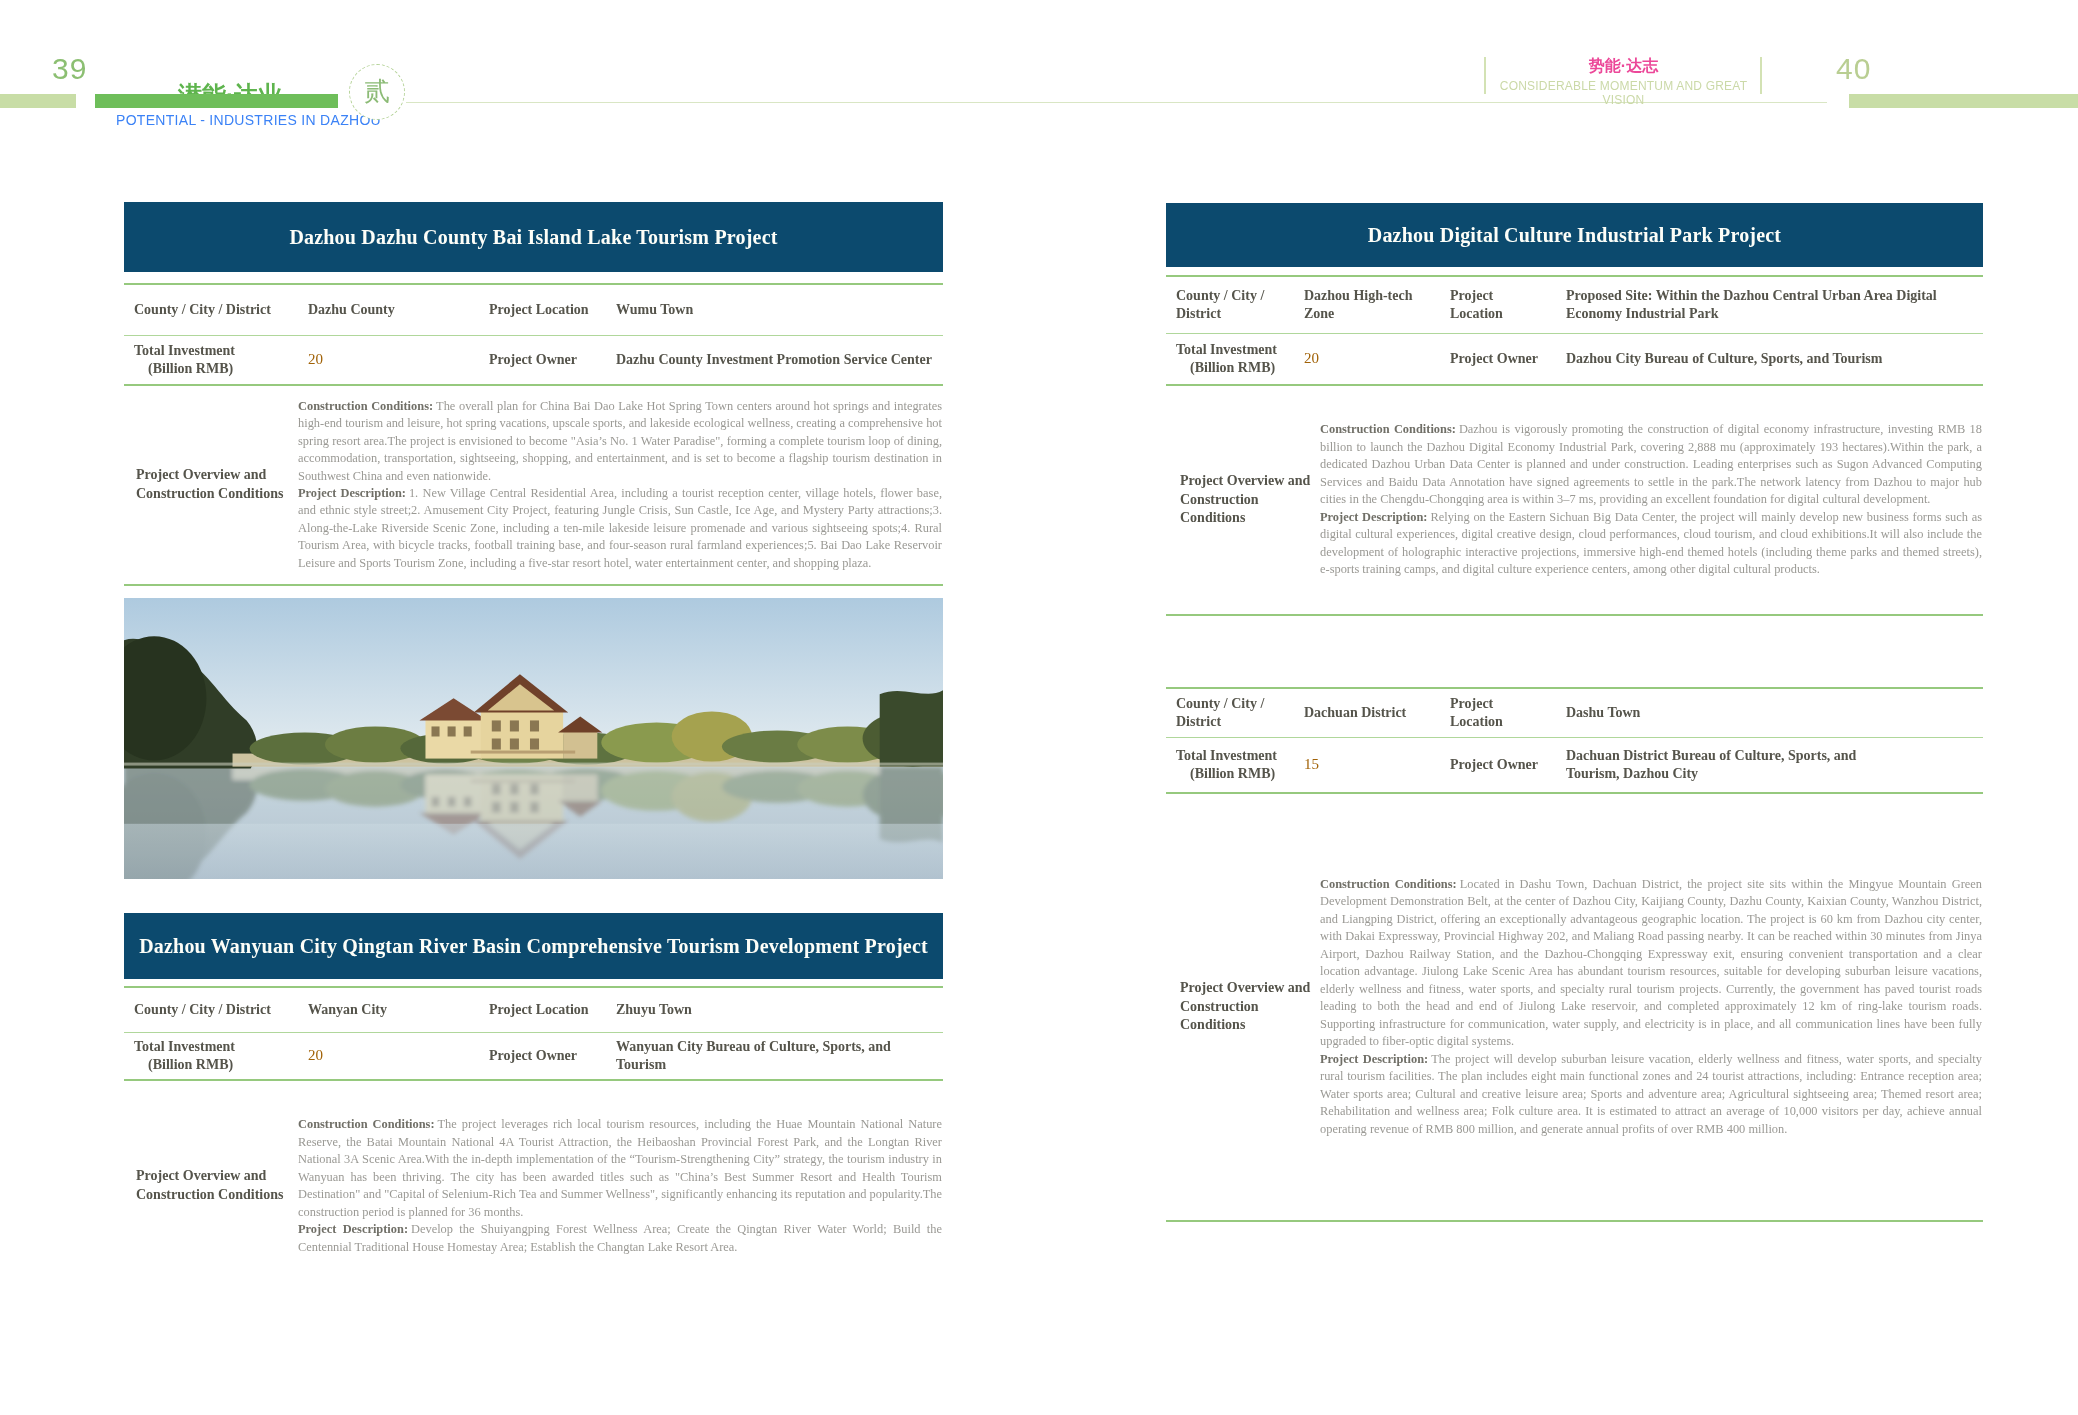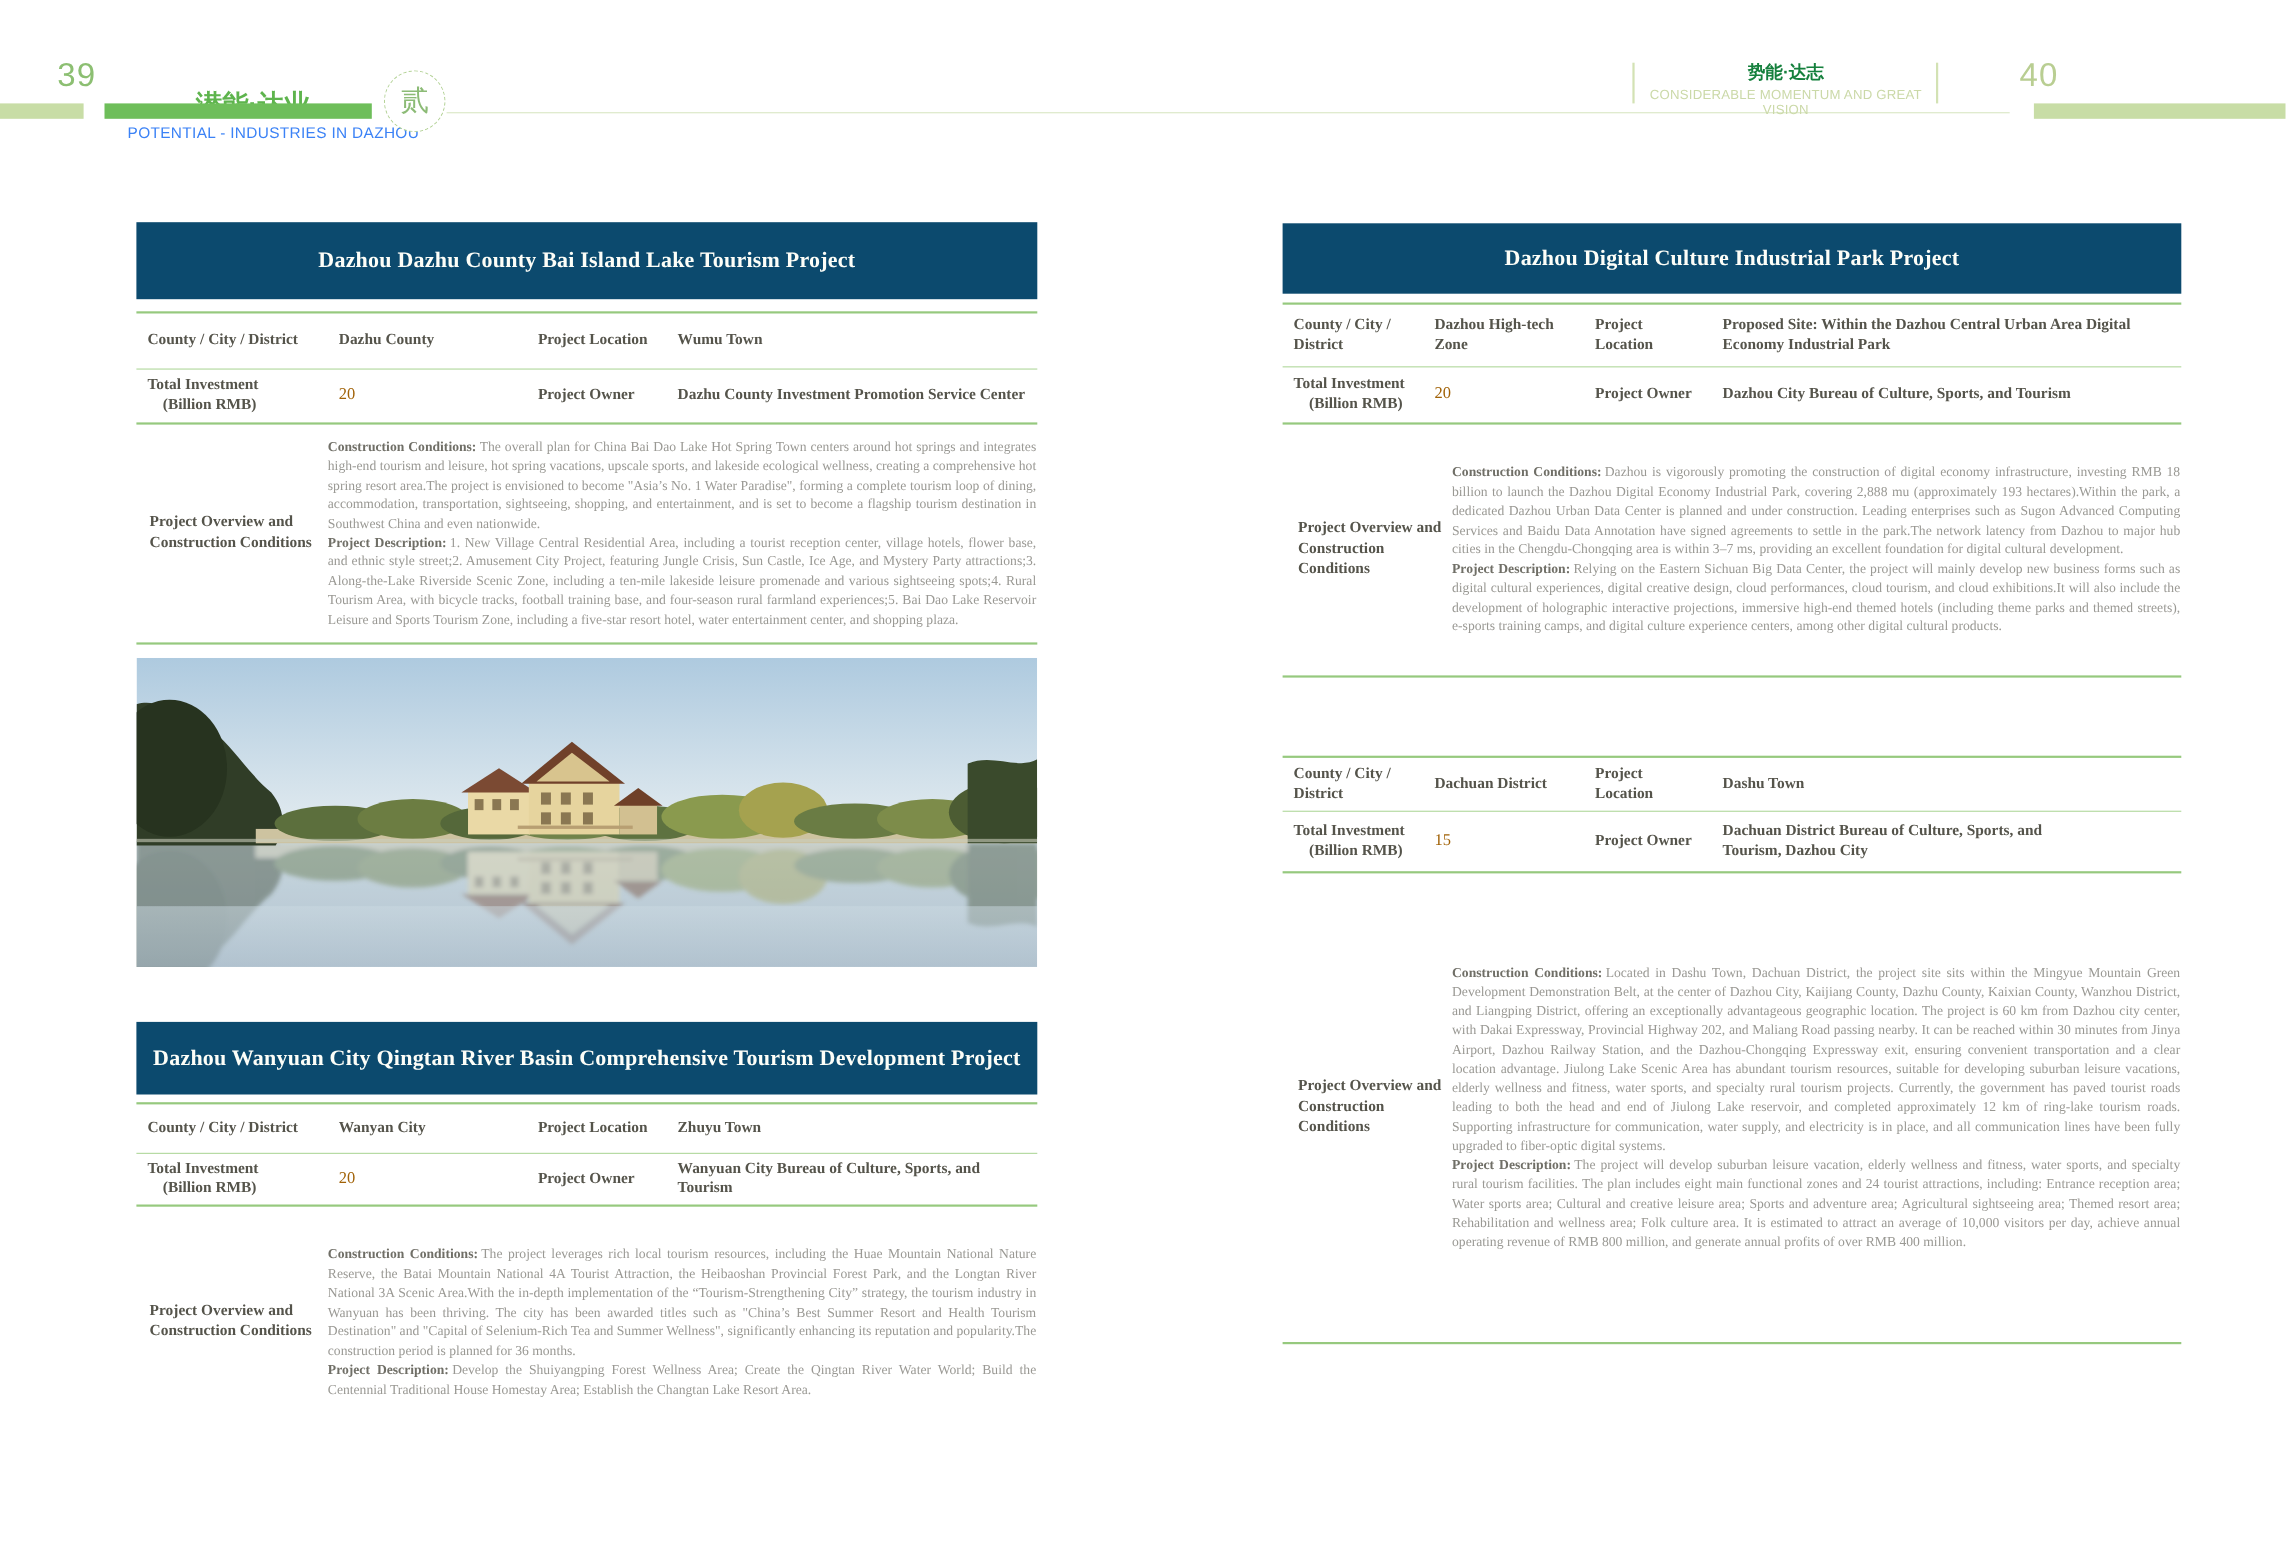--- a/index.html
+++ b/index.html
@@ -11,21 +11,21 @@
 
   
   .abs { position:absolute; }
   .hdr-bar-edge { background:#c8dda6; height:14px; }
   .hdr-num { font-size:30px; color:#8cbf72; letter-spacing:1px; font-weight:400; }
   .hdr-cn-left { font-size:24px; font-weight:bold; color:#5eb44d;margin-top:23px; }
   .hdr-green-bar { background:#6ebe5a; height:14px; }
   .hdr-en-left { font-size:14px; color:#3b82f6; letter-spacing:0.3px; }
   .hdr-line { background:#d9e6c4; height:1px; }
   .hdr-vbar { background:#d3e2b4; width:2px; height:37px; }
-  .hdr-cn-right { font-size:16px; font-weight:bold; color:#15803d; text-align:center; }
+  .hdr-cn-right { font-size:16px; font-weight:bold; color:#ec4899; text-align:center; }
   .hdr-en-right { font-size:12px; color:#cbd9a8; letter-spacing:0.2px; text-align:center; }
   .seal {
     width:54px; height:54px; border:1px dashed #b5d398; border-radius:50%;
     display:flex; align-items:center; justify-content:center; background:#ffffff;
   }
   .seal-char { color:#8cbb76; font-size:26px; line-height:1; }
 
   
   .project { position:absolute; }
   .title-bar {
@@ -54,21 +54,21 @@
   }
   .p-right .ov-label { flex:0 0 154px; padding-left:14px; }
   .ov-text {
     flex:1; font-size:12.4px; line-height:1.41; color:#9a9994;
     text-align:justify; padding-right:1px;
   }
   .para-label { font-weight:bold; color:#706f67; margin-right:3px; }
 
   
   .p-l1 { left:124px; top:202px; width:819px; }
-  .p-l2 { left:124px; top:913px; width:819px;margin-top:16px; }
+  .p-l2 { left:124px; top:913px; width:819px; }
   .p-r1 { left:1166px; top:203px; width:817px; }
   .p-r2 { left:1166px; top:680px; width:817px; }
   .p-l1 .title-bar{height:70px} .p-l1 .gap{height:11px} .p-l1 .r1{min-height:50px} .p-l1 .r2{min-height:48px} .p-l1 .overview{min-height:198px}
   .p-l2 .title-bar{height:66px} .p-l2 .gap{height:7px}  .p-l2 .r1{min-height:44px} .p-l2 .r2{min-height:46px} .p-l2 .overview{min-height:210px}
   .p-r1 .title-bar{height:64px} .p-r1 .gap{height:8px}  .p-r1 .r1{min-height:56px} .p-r1 .r2{min-height:50px} .p-r1 .overview{min-height:228px}
   .p-r2 .title-bar{height:65px} .p-r2 .gap{height:7px}  .p-r2 .r1{min-height:48px} .p-r2 .r2{min-height:54px} .p-r2 .overview{min-height:426px}
 
   
   .photo { position:absolute; left:124px; top:598px; width:819px; height:281px; overflow:hidden; }
   .photo svg { display:block; width:100%; height:100%; }

